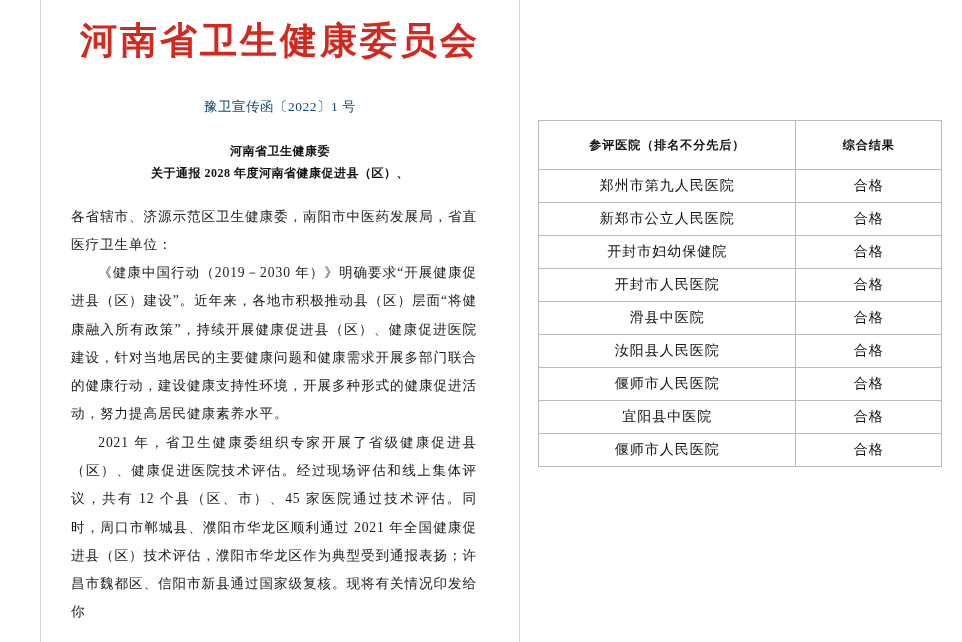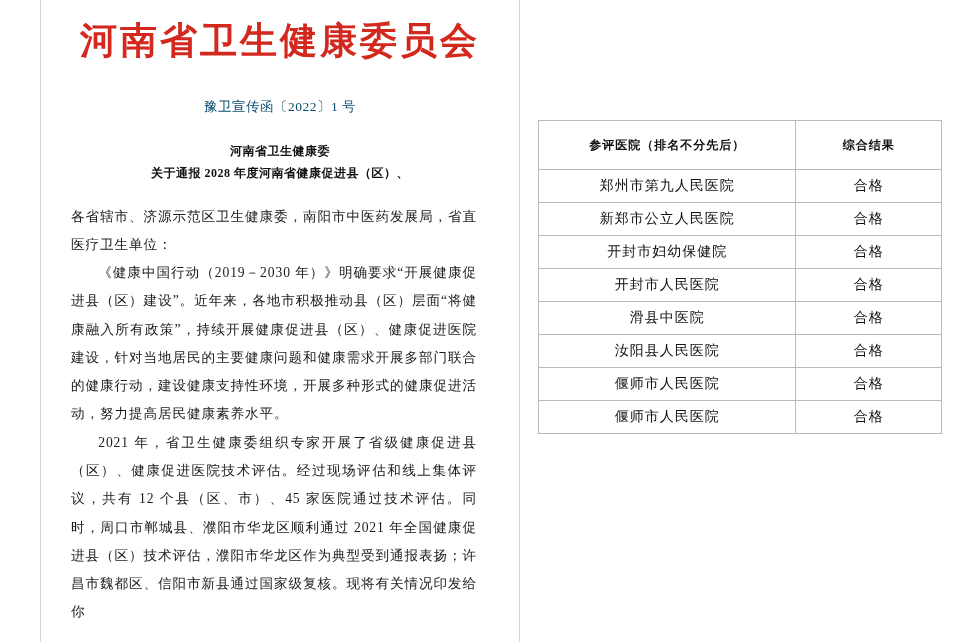--- a/index.html
+++ b/index.html
@@ -206,20 +206,24 @@
         </tr>
         <tr>
           <td>汝阳县人民医院</td>
           <td>合格</td>
         </tr>
         <tr>
           <td>偃师市人民医院</td>
           <td>合格</td>
         </tr>
         <tr>
+          <td>宜阳县中医院</td>
+          <td>合格</td>
+        </tr>
+        <tr>
           <td>偃师市人民医院</td>
           <td>合格</td>
         </tr>
       </tbody>
     </table>
   </div>
 
 </div>
 
 </body></html>

